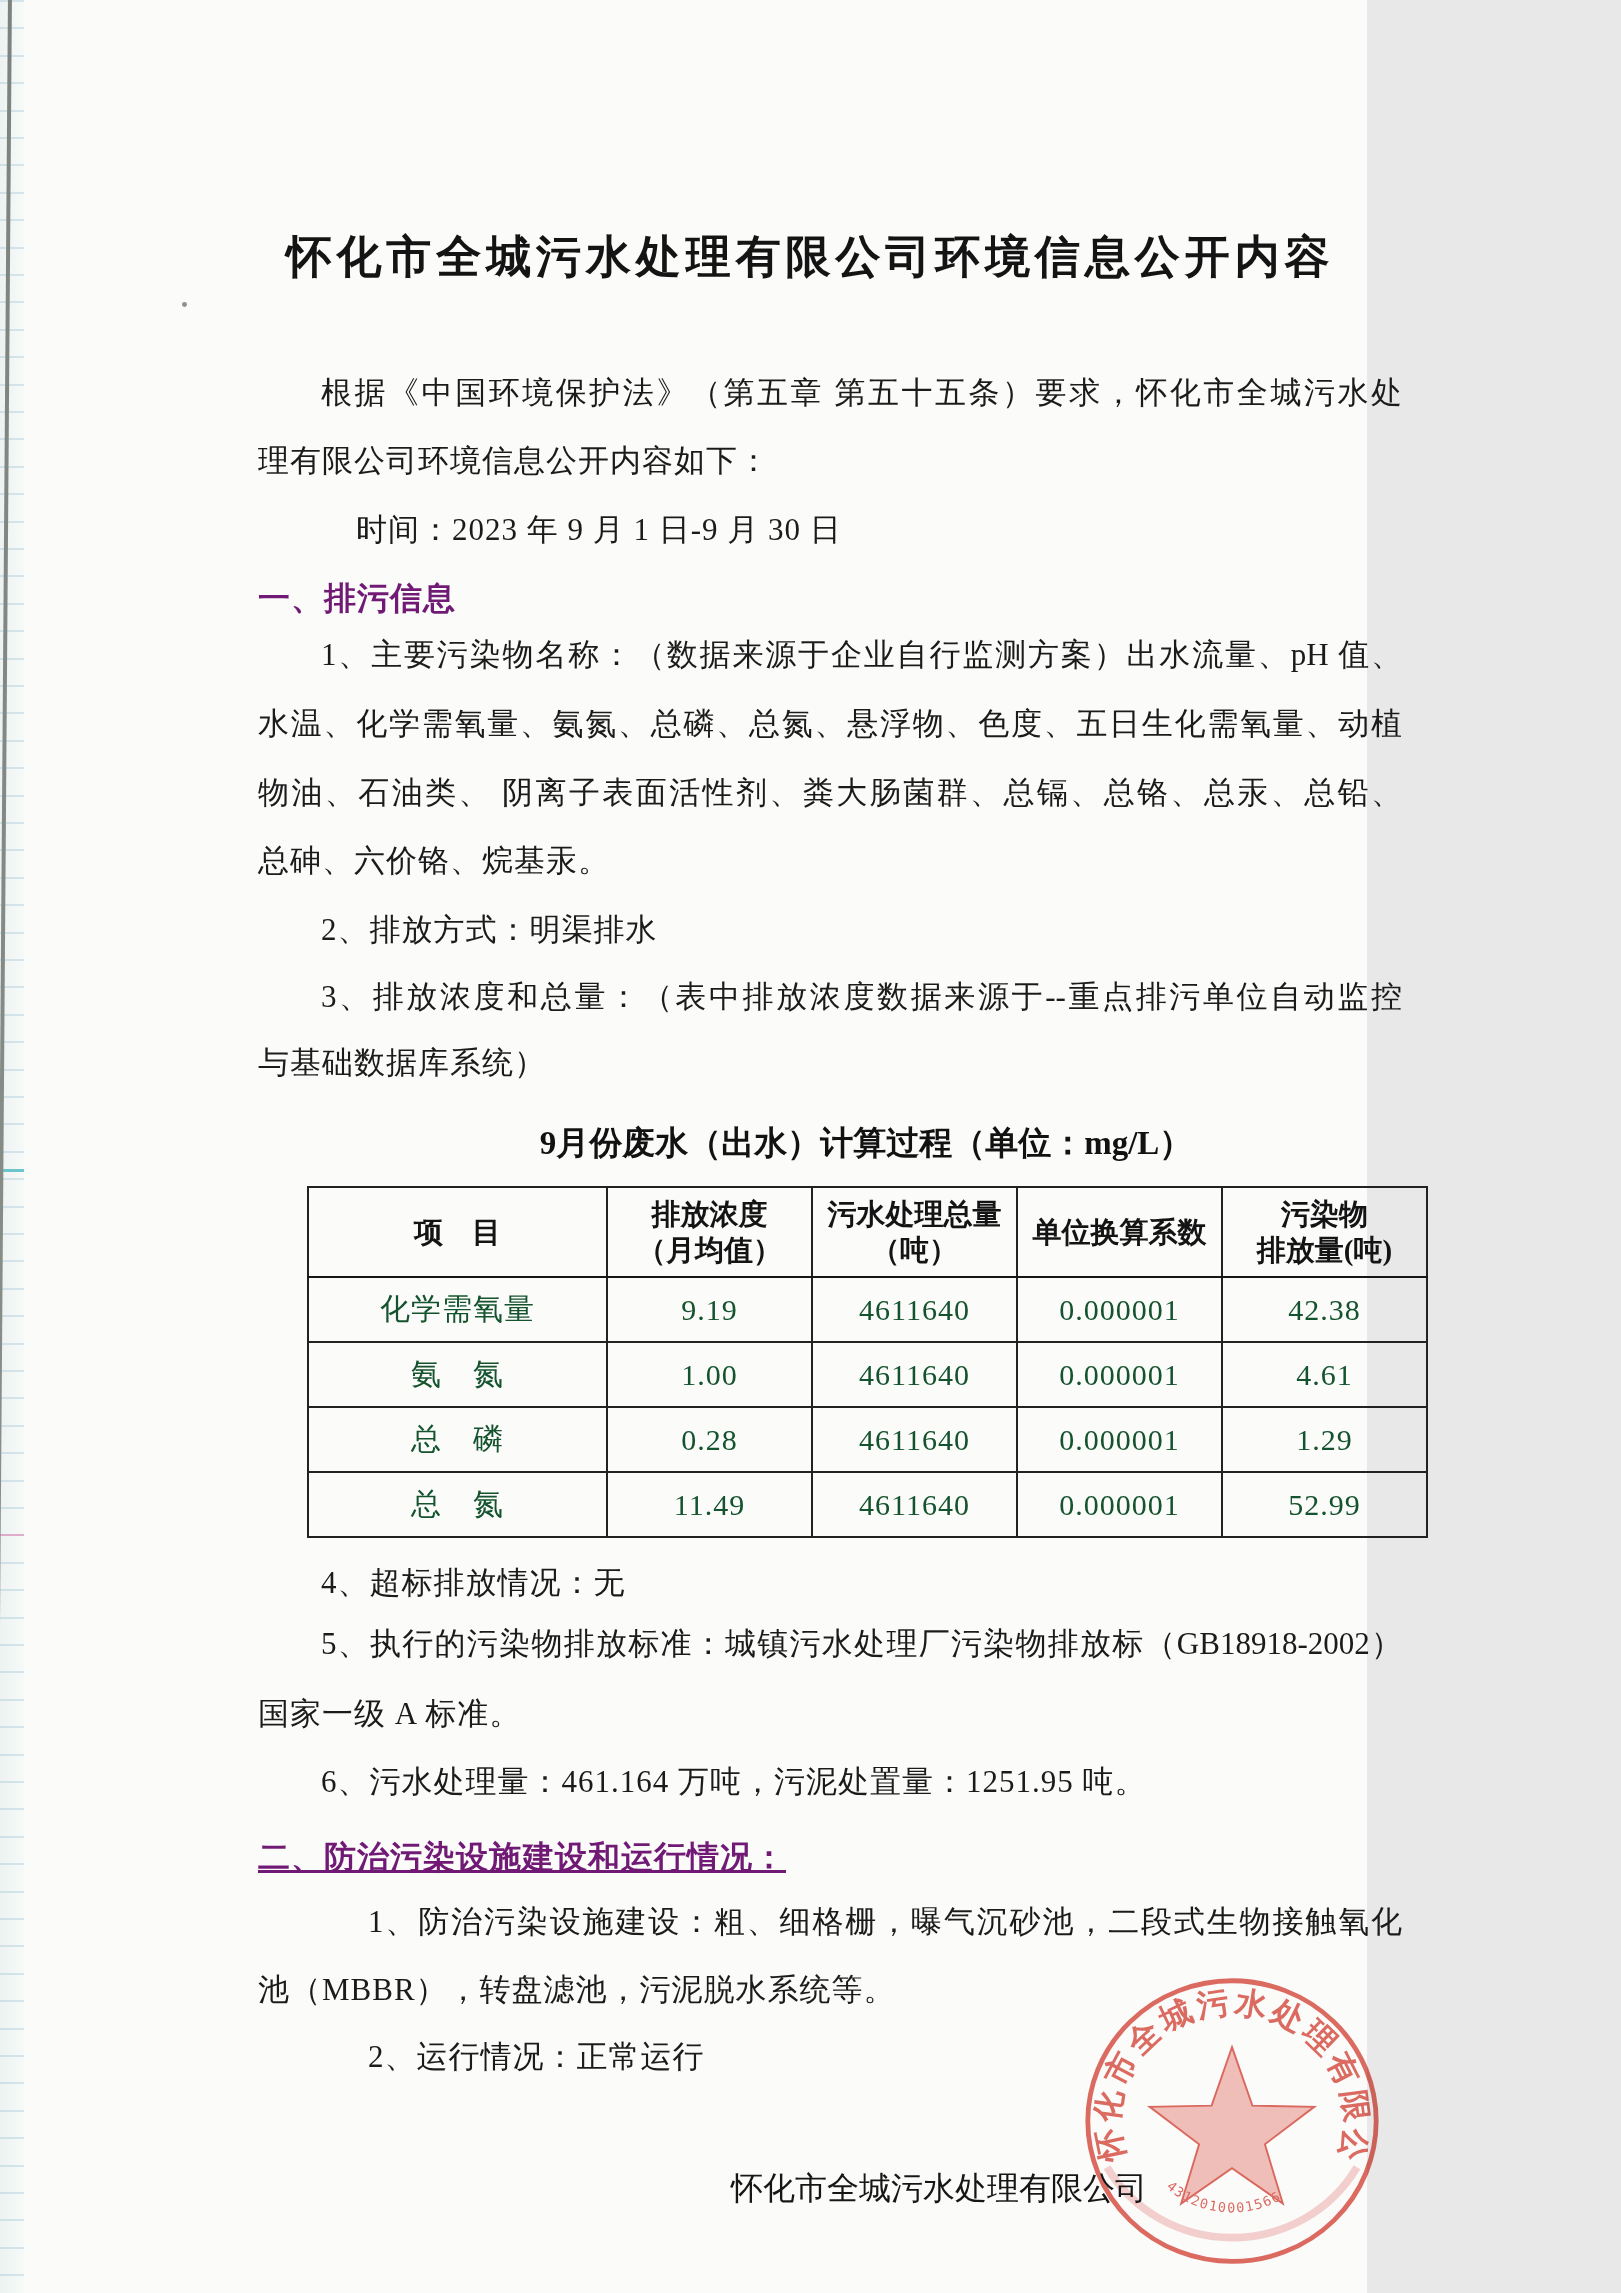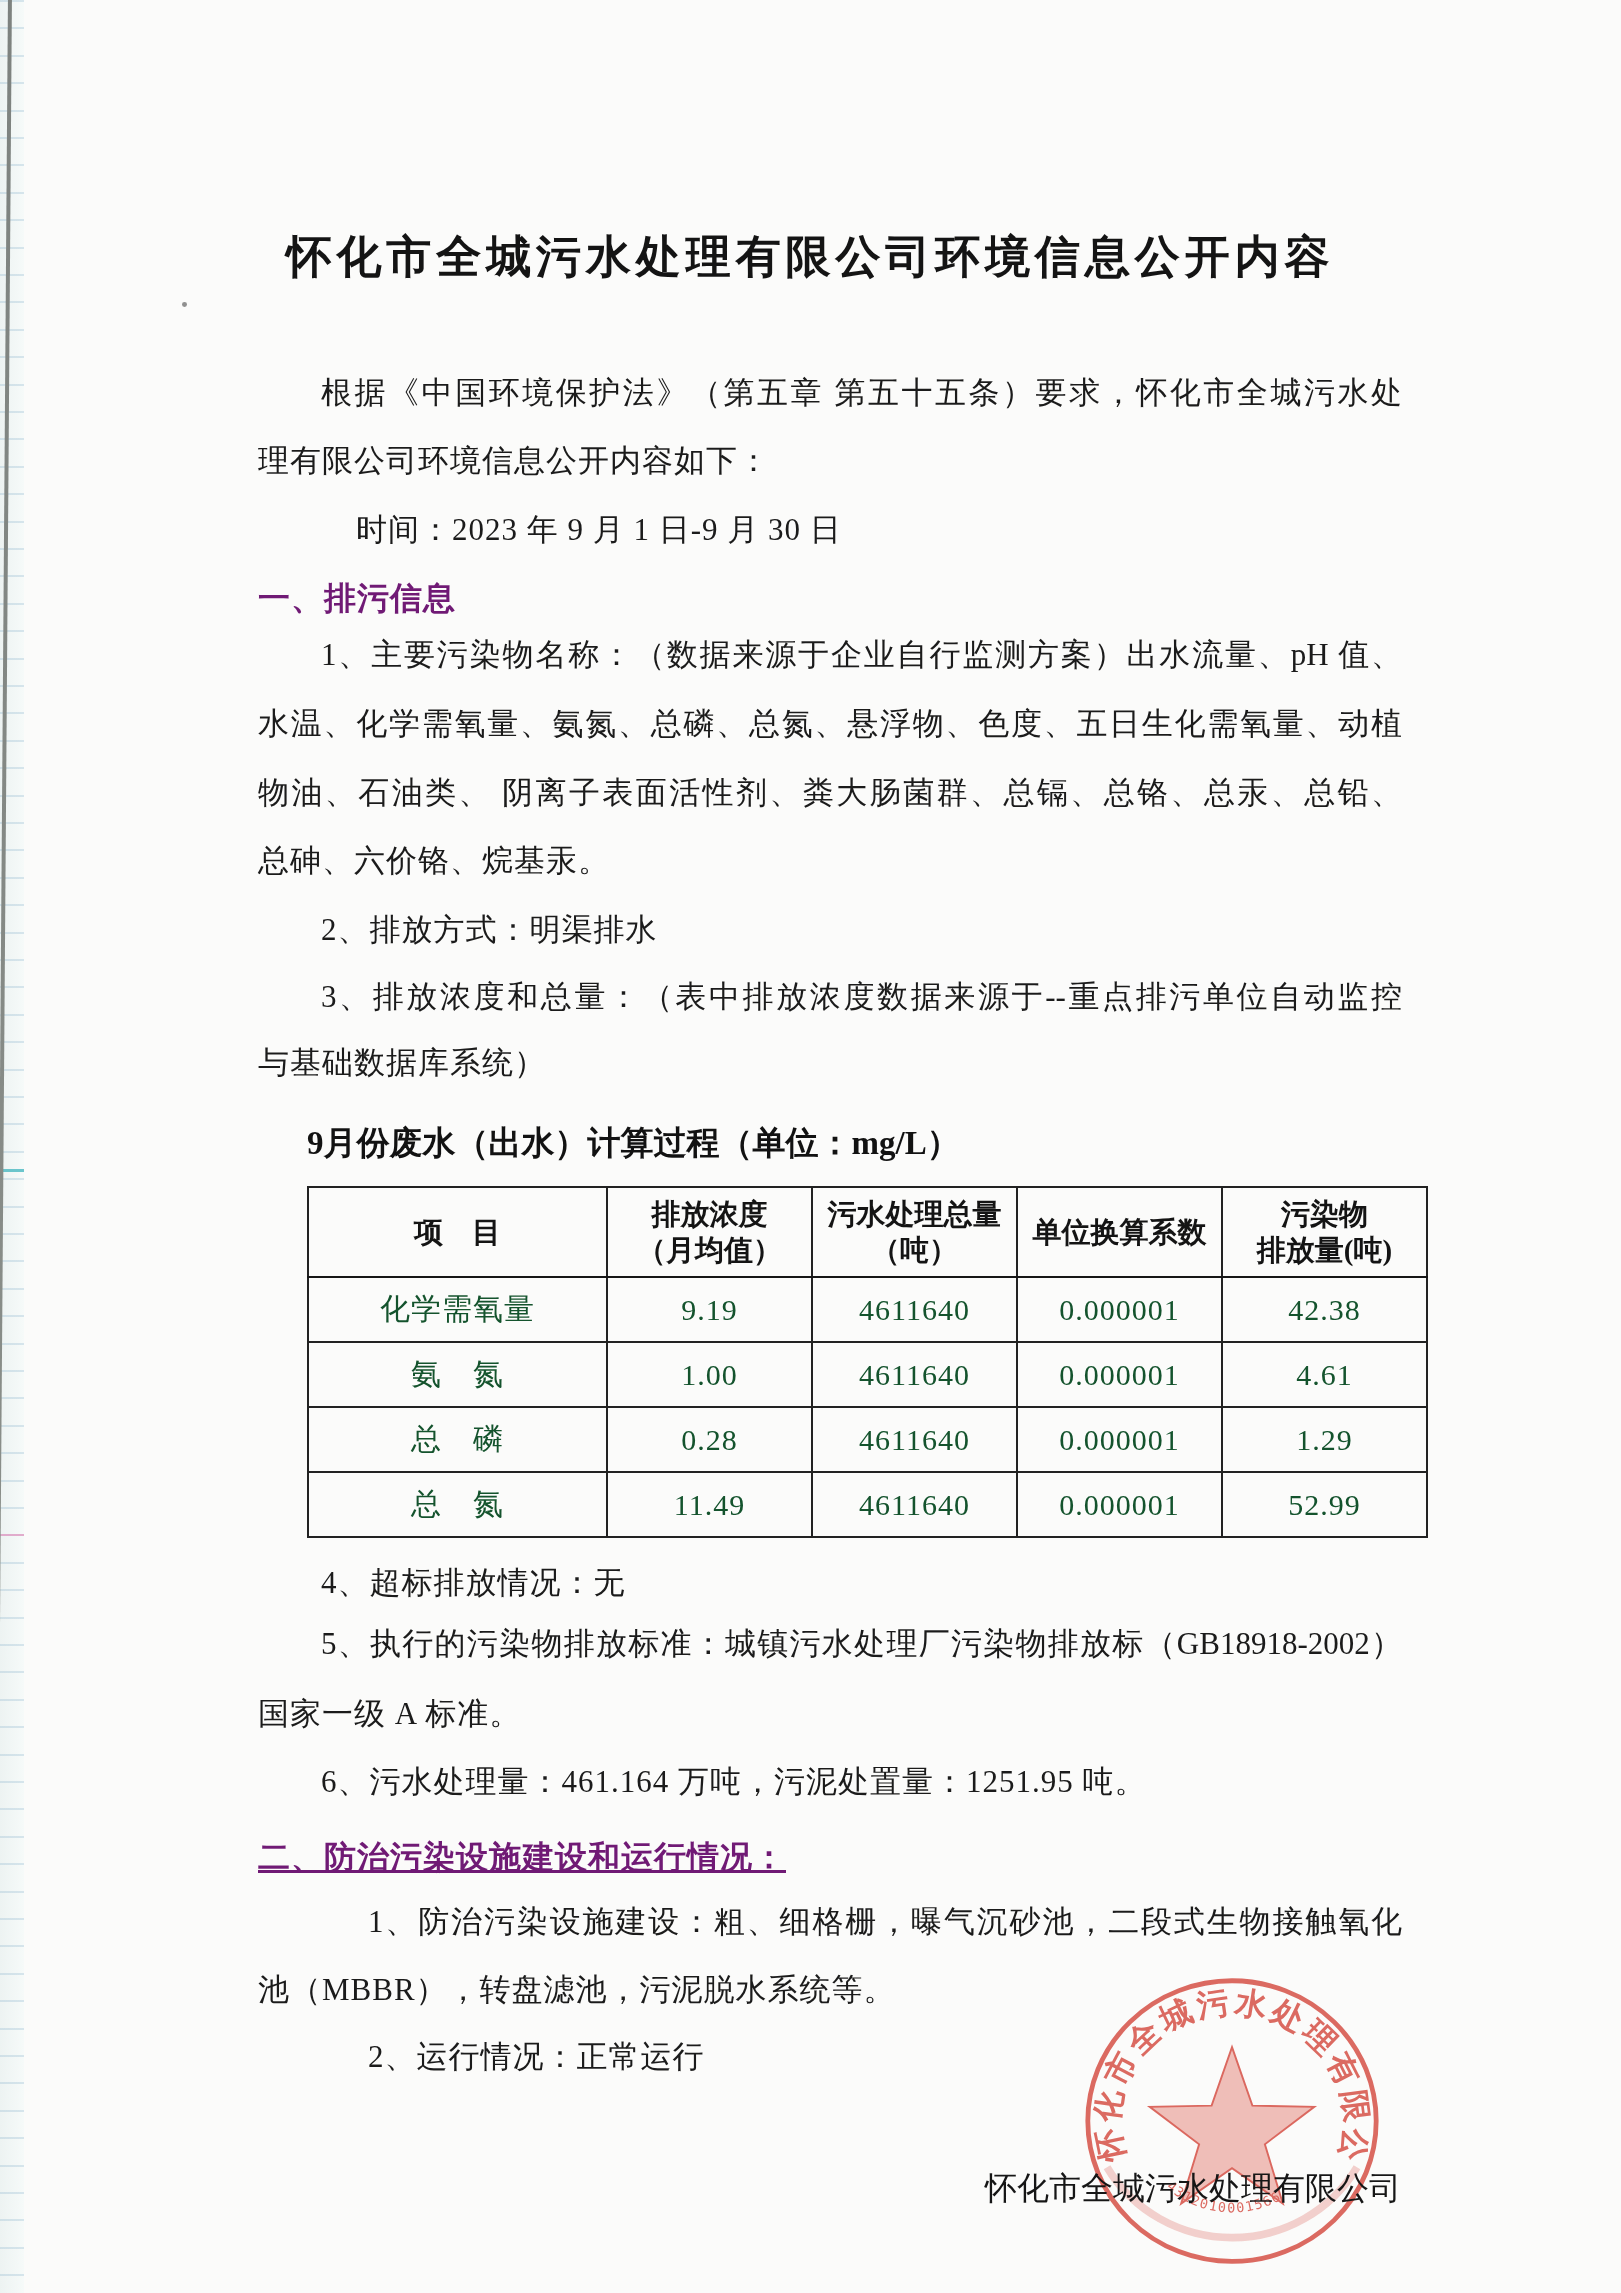--- a/index.html
+++ b/index.html
@@ -1,37 +1,37 @@
 <!DOCTYPE html>
 <html><head>
 <meta charset="utf-8">
 <style>
   html,body{margin:0;padding:0;}
   body{width:1621px;height:2294px;position:relative;overflow:hidden;background:#e8e8e8;}
-  .page{position:absolute;left:0;top:0;width:1621px;height:2294px;background:#fbfbfa;
+  .page{position:absolute;left:0;top:0;width:1367px;height:2294px;background:#fbfbfa;
         font-family:"Liberation Serif","DejaVu Serif",serif;color:#1c1c1c;}
   
   .scan-strip{position:absolute;left:0;top:0;width:23.5px;height:2294px;z-index:1;
       background:linear-gradient(to right,#edf3f2,#f6faf9);}
   .scan-strip .ruled{position:absolute;left:0;top:0;width:100%;height:100%;
       background:repeating-linear-gradient(to bottom,rgba(140,180,205,0.30) 0 2px,transparent 2px 27.4px);}
   .ruled-cyan{position:absolute;left:0;top:1169px;width:23.5px;height:2.9px;background:#49b8c0;opacity:.8;}
   .ruled-pink{position:absolute;left:0;top:1534px;width:23.5px;height:2px;background:#e39ec4;opacity:.8;}
   .scan-edge-line{position:absolute;left:7.8px;top:-9.8px;width:3.9px;height:2352px;z-index:1;
       background:linear-gradient(#7d827f,#90958f);transform:rotate(0.42deg);transform-origin:top left;}
   .speck{position:absolute;left:182px;top:302px;width:4.9px;height:4.9px;border-radius:50%;background:#4a4a4a;opacity:.6;}
   
   .doc-title{position:absolute;top:223px;left:0;width:1621px;height:69px;line-height:69px;
       text-align:center;font-weight:bold;font-size:45px;letter-spacing:4.9px;color:#141414;z-index:2;}
   .line{position:absolute;height:69px;line-height:69px;font-size:31px;letter-spacing:1px;
       white-space:pre;z-index:2;color:#1b1b1b;}
   .line.fill{white-space:normal;text-align:justify;text-align-last:justify;letter-spacing:0;}
   .line.bold{font-weight:bold;font-size:32px;color:#701a75;}
   .table-title{position:absolute;top:1109px;left:307px;width:1118px;height:69px;line-height:69px;
-      text-align:left;font-weight:bold;font-size:33px;z-index:2;color:#121212;}
+      text-align:center;font-weight:bold;font-size:33px;z-index:2;color:#121212;}
   
   table.emissions{position:absolute;left:307px;top:1186px;width:1118px;z-index:2;
       border-collapse:collapse;table-layout:fixed;border:2.9px solid #161616;}
   table.emissions th,table.emissions td{border:2px solid #222;text-align:center;vertical-align:middle;
       padding:0;overflow:hidden;}
   table.emissions th{height:88px;font-weight:bold;font-size:29px;line-height:1.25;white-space:pre-line;
       font-family:"Liberation Serif","DejaVu Serif",serif;color:#141414;border-bottom:2.9px solid #161616;}
   table.emissions td{height:63px;font-size:30px;letter-spacing:1px;color:#14532d;margin-left:11px;}
   
   .signature{position:absolute;top:2066px;right:220px;text-align:right;font-size:32px;line-height:49px;

